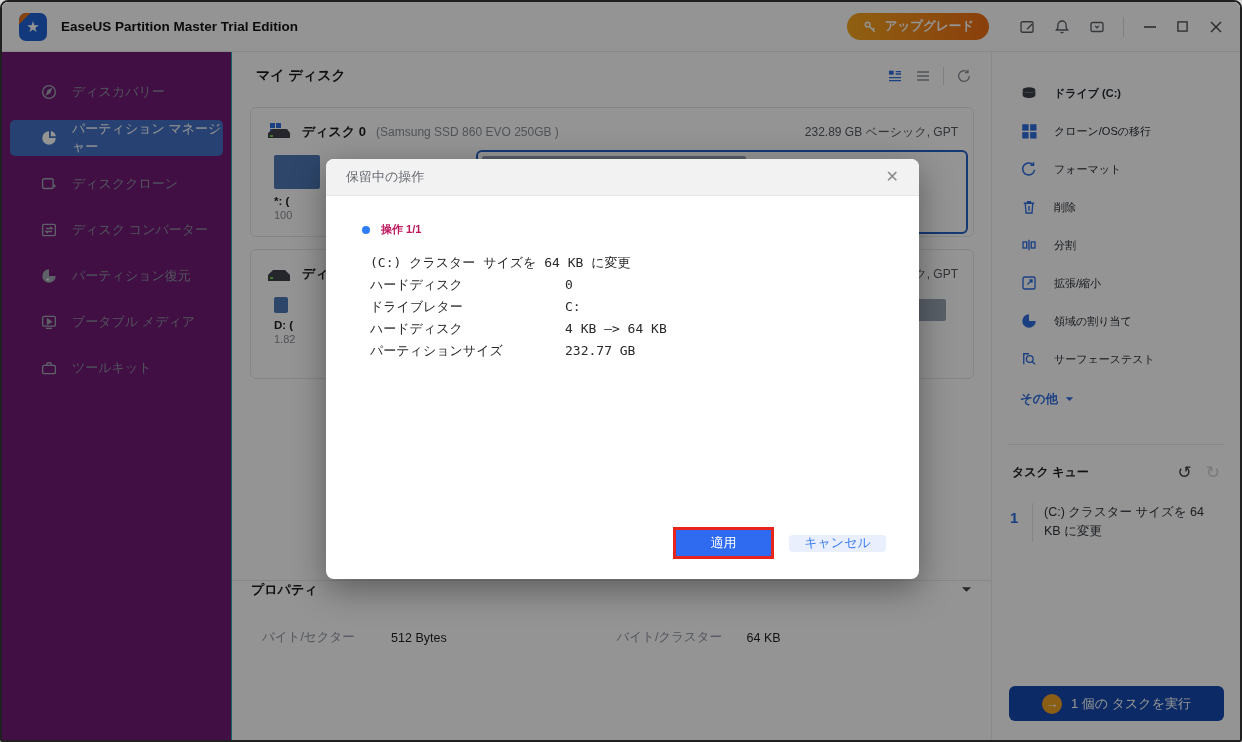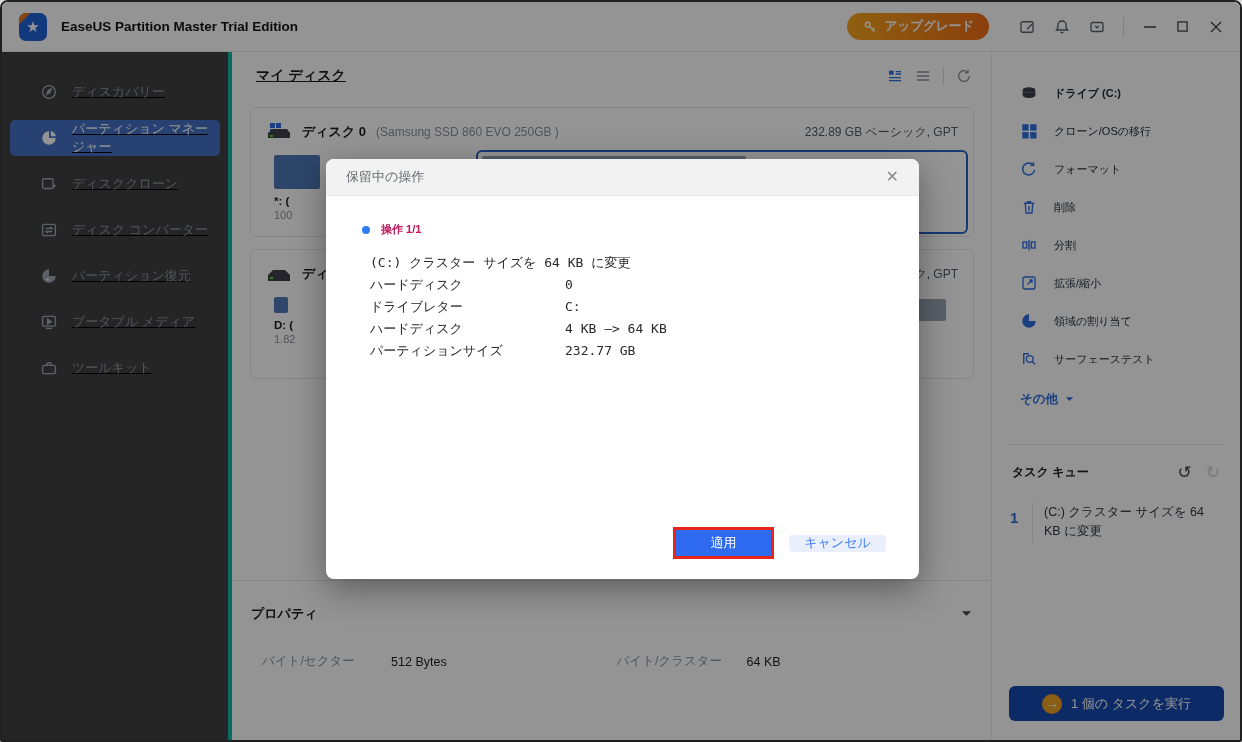--- a/index.html
+++ b/index.html
@@ -27,31 +27,31 @@
     background:linear-gradient(90deg,#f6a51f,#ee6d14); color:#fff; font-size:12.5px; font-weight:bold;
     display:flex; align-items:center; gap:7px; margin-right:20px; font-family:inherit; }
   .tb-icon { width:35px; height:30px; display:flex; align-items:center; justify-content:center; color:#5c6167; }
   .tb-sep { width:1px; height:20px; background:#dcdcdc; margin:0 9px; }
   .winctl { width:33px; height:30px; display:flex; align-items:center; justify-content:center; color:#444; }
 
   
   .app-body { position:absolute; top:50px; left:0; right:0; bottom:0; display:flex; }
 
   
-  .sidebar { width:230px; background:#404040; border-right:4px solid #14b8a6; padding-top:22px;text-decoration:underline; }
+  .sidebar { width:230px; background:#701a75; border-right:1px solid #14b8a6; padding-top:22px; }
   .side-item { height:36px; margin:0 8px 10px 8px; border-radius:5px; display:flex; align-items:center;
     gap:14px; padding-left:30px; font-size:13px; color:#8d93a0; cursor:pointer; }
   .side-item .icn { color:#a2a8b3; display:flex; }
   .side-item.active { background:#4473c5; color:#fff; }
   .side-item.active .icn { color:#fff; }
 
   
   .main { flex:1; position:relative; background:#fff; }
   .main-header { position:absolute; top:15px; left:24px; right:19px; display:flex; align-items:center; }
-  .main-title { font-size:14px; font-weight:bold; color:#1d1d1d;text-decoration:underline; }
+  .main-title { font-size:14px; font-weight:bold; color:#1d1d1d; }
   .view-icons { margin-left:auto; display:flex; align-items:center; gap:12px; }
   .view-btn { color:#8b9097; display:flex; cursor:pointer; }
   .view-btn.active { color:#2f6fe0; }
   .v-sep { width:1px; height:18px; background:#ddd; }
 
   .disk-card { position:absolute; left:18px; right:17px; height:130px; border:1px solid #e4e7eb;
     border-radius:6px; background:#fff; padding:13px 15px; }
   .disk-card.second { top:197px; }
   .disk-card.first { top:55px; }
   .disk-row { display:flex; align-items:center; gap:10px; }
@@ -63,21 +63,21 @@
   .part-mini { position:absolute; left:8px; top:0; width:70px; }
   .pm-bar { width:46px; height:34px; background:#4e79b7; border-radius:2px; }
   .pm-label { margin-top:6px; font-size:11.5px; font-weight:bold; color:#222; }
   .pm-size { margin-top:2px; font-size:11px; color:#8b9097; }
   .part-c { position:absolute; left:210px; top:-5px; width:492px; height:84px;
     border:2px solid #2563c9; border-radius:6px; padding:4px; background:#fff; cursor:pointer; }
   .pc-used { width:55%; height:32px; background:#95a1b1; border-radius:2px; }
   .pm-bar.d1 { width:14px; height:16px; }
   .part-gray { position:absolute; right:12px; top:2px; width:44px; height:22px; background:#9aa5b4; border-radius:2px; }
 
-  .props { position:absolute; left:0; right:0; top:528px; border-top:1px solid #e8e8e8; padding:24px 19px 0 19px; }
+  .props { position:absolute; left:0; right:0; top:528px; border-top:1px solid #e8e8e8; padding:0 19px 0 19px; }
   .props-header { display:flex; align-items:center; }
   .props-title { font-size:13px; font-weight:bold; color:#1d1d1d; }
   .props-caret { margin-left:auto; color:#444; display:flex; cursor:pointer; }
   .props-row { margin-top:30px; margin-left:11px; display:flex; font-size:12.5px; align-items:center; }
   .prop-label { color:#8d949e; width:130px; }
   .prop-value { color:#1f1f1f; width:227px; }
   .prop-label.l2 { width:131px; }
 
   
   .right-panel { width:249px; border-left:1px solid #ececec; background:#fff; position:relative; padding-top:22px; }

